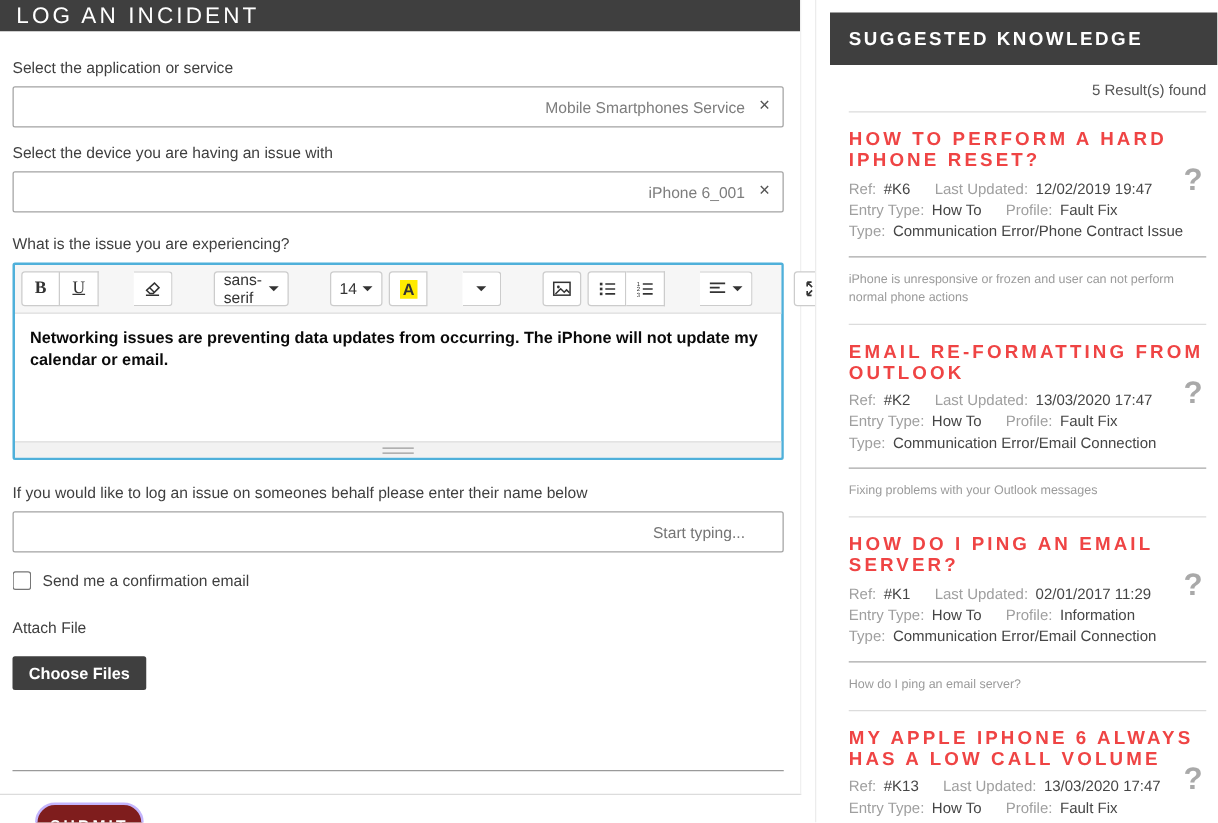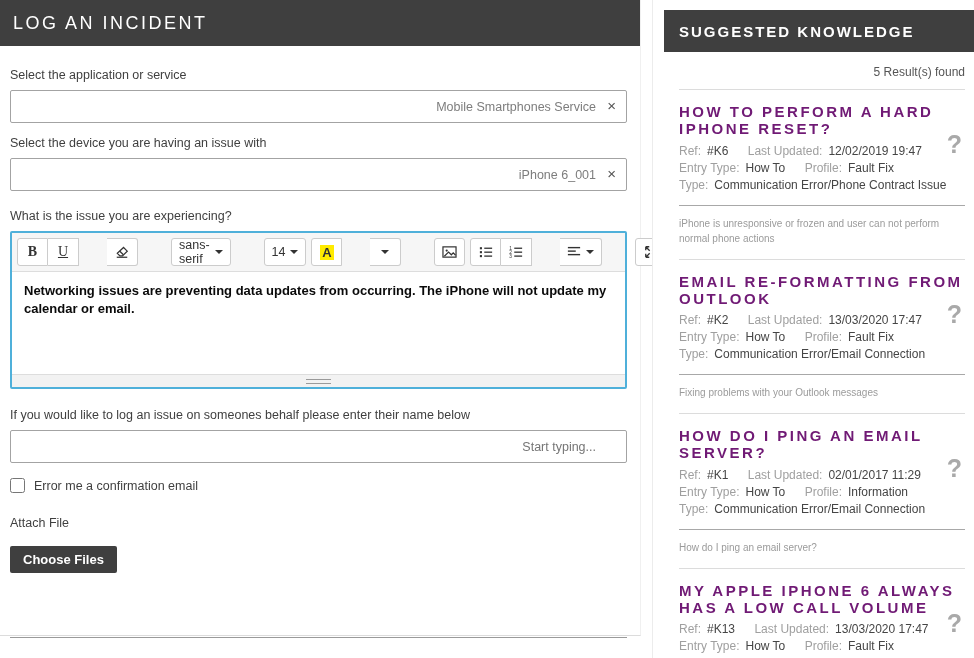--- a/index.html
+++ b/index.html
@@ -11,21 +11,21 @@
     overflow:hidden;
     color:#404040;
   }
 
   
   .left-card {
     position:absolute; left:0; top:0; width:641px; height:636px;
     background:#fff; border-bottom:1px solid #dcdcdc; border-right:1px solid #f0f0f0;
   }
   .left-header {
-    height:46px; background:#3f3f3f; color:#fff;
+    height:25px; background:#3f3f3f; color:#fff;
     display:flex; align-items:center; padding-left:13px;
     font-size:18px; letter-spacing:2.5px; font-weight:400;
   }
   .left-body { padding:0 13px 0 10px; }
 
   .field-row { display:flex; gap:13px; margin-top:22px;flex-direction:column; }
   .field { flex:1; }
   .field-label, .block-label { font-size:12.5px; color:#3f3f3f; margin-bottom:8px; display:block; }
   .select-wrap { position:relative; }
   .text-input {
@@ -104,21 +104,21 @@
     margin:10px 0 0 11px; height:42px; background:#3f3f3f; color:#fff;
     display:flex; align-items:center; padding-left:15px;
     font-size:15px; letter-spacing:2px; font-weight:bold;
   }
   .right-body { padding:0 9px 0 26px; }
   .results-count { margin-top:13px; text-align:right; font-size:12px; color:#555; }
   .results-divider { margin-top:10px; border-top:1px solid #dcdcdc; }
 
   .k-item { position:relative; padding-top:13px; }
   .k-title {
-    color:#701a75; font-size:15px; font-weight:bold; letter-spacing:2.5px;
+    color:#ef4444; font-size:15px; font-weight:bold; letter-spacing:2.5px;
     line-height:1.15; margin-bottom:5px; cursor:pointer; display:block; text-decoration:none;
   }
   .q-icon {
     position:absolute; right:3px; top:42px; font-size:25px; color:#a9a9a9;
     font-weight:bold; line-height:1; cursor:pointer;
   }
   .k-meta { font-size:12px; line-height:1.42; color:#9f9f9f; }
   .k-meta .val { color:#454545; }
   .k-meta .lbl { margin-right:6px; }
   .k-meta .gap { display:inline-block; width:16px; }
@@ -257,21 +257,21 @@
       <div class="resize-bar">
         <div class="resize-handle"></div>
       </div>
     </div>
 
     <label class="block-label behalf-label">If you would like to log an issue on someones behalf please enter their name below</label>
     <input class="text-input" type="text" placeholder="Start typing..." style="">
 
     <div class="check-row">
       <input type="checkbox" style="">
-      <span class="check-label">Error me a confirmation email</span>
+      <span class="check-label">Send me a confirmation email</span>
     </div>
 
     <label class="block-label attach-label">Attach File</label>
     <button class="choose-btn">Choose Files</button>
 
     <div class="pre-submit-divider"></div>
 
     <button class="submit-btn">SUBMIT</button>
   </div>
 </div>

